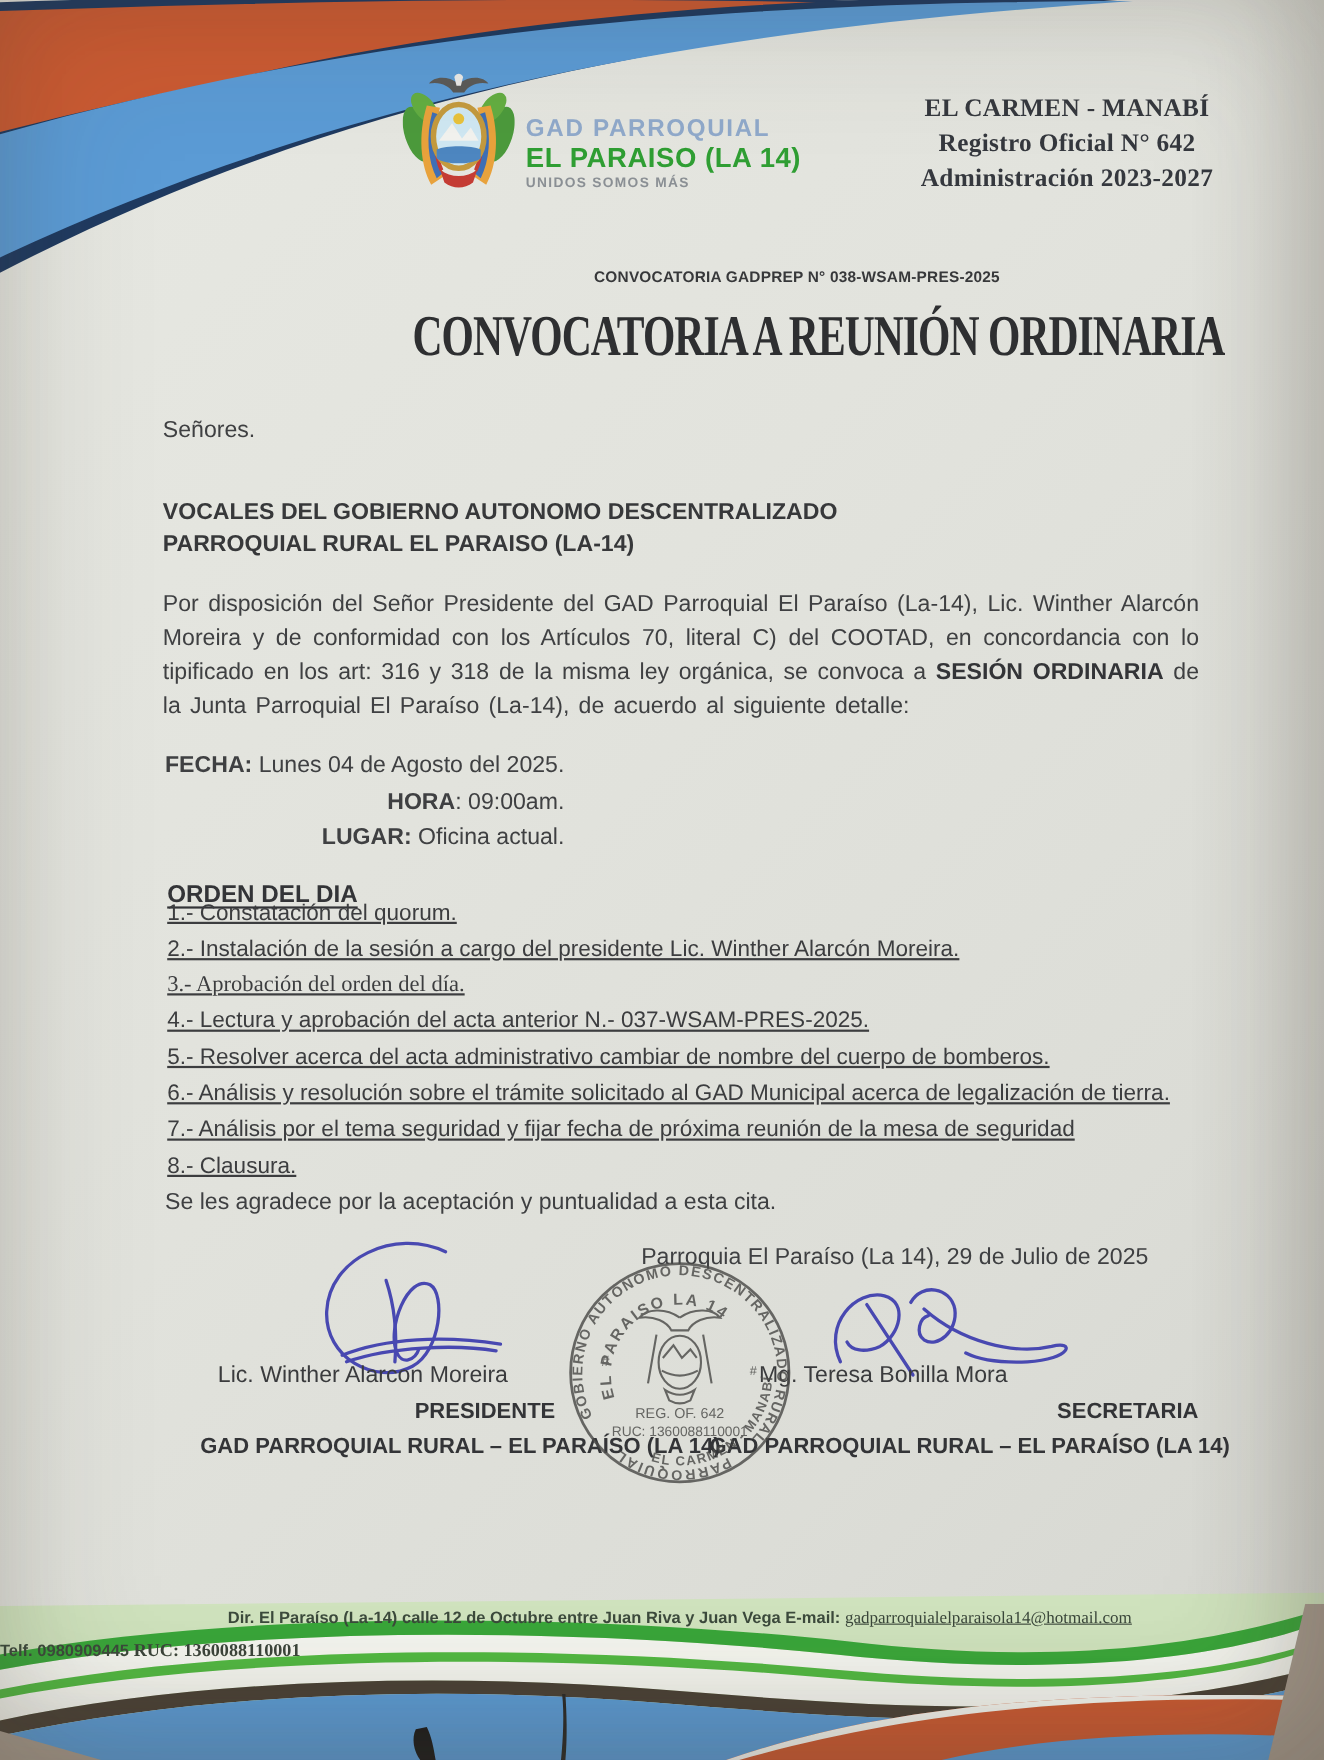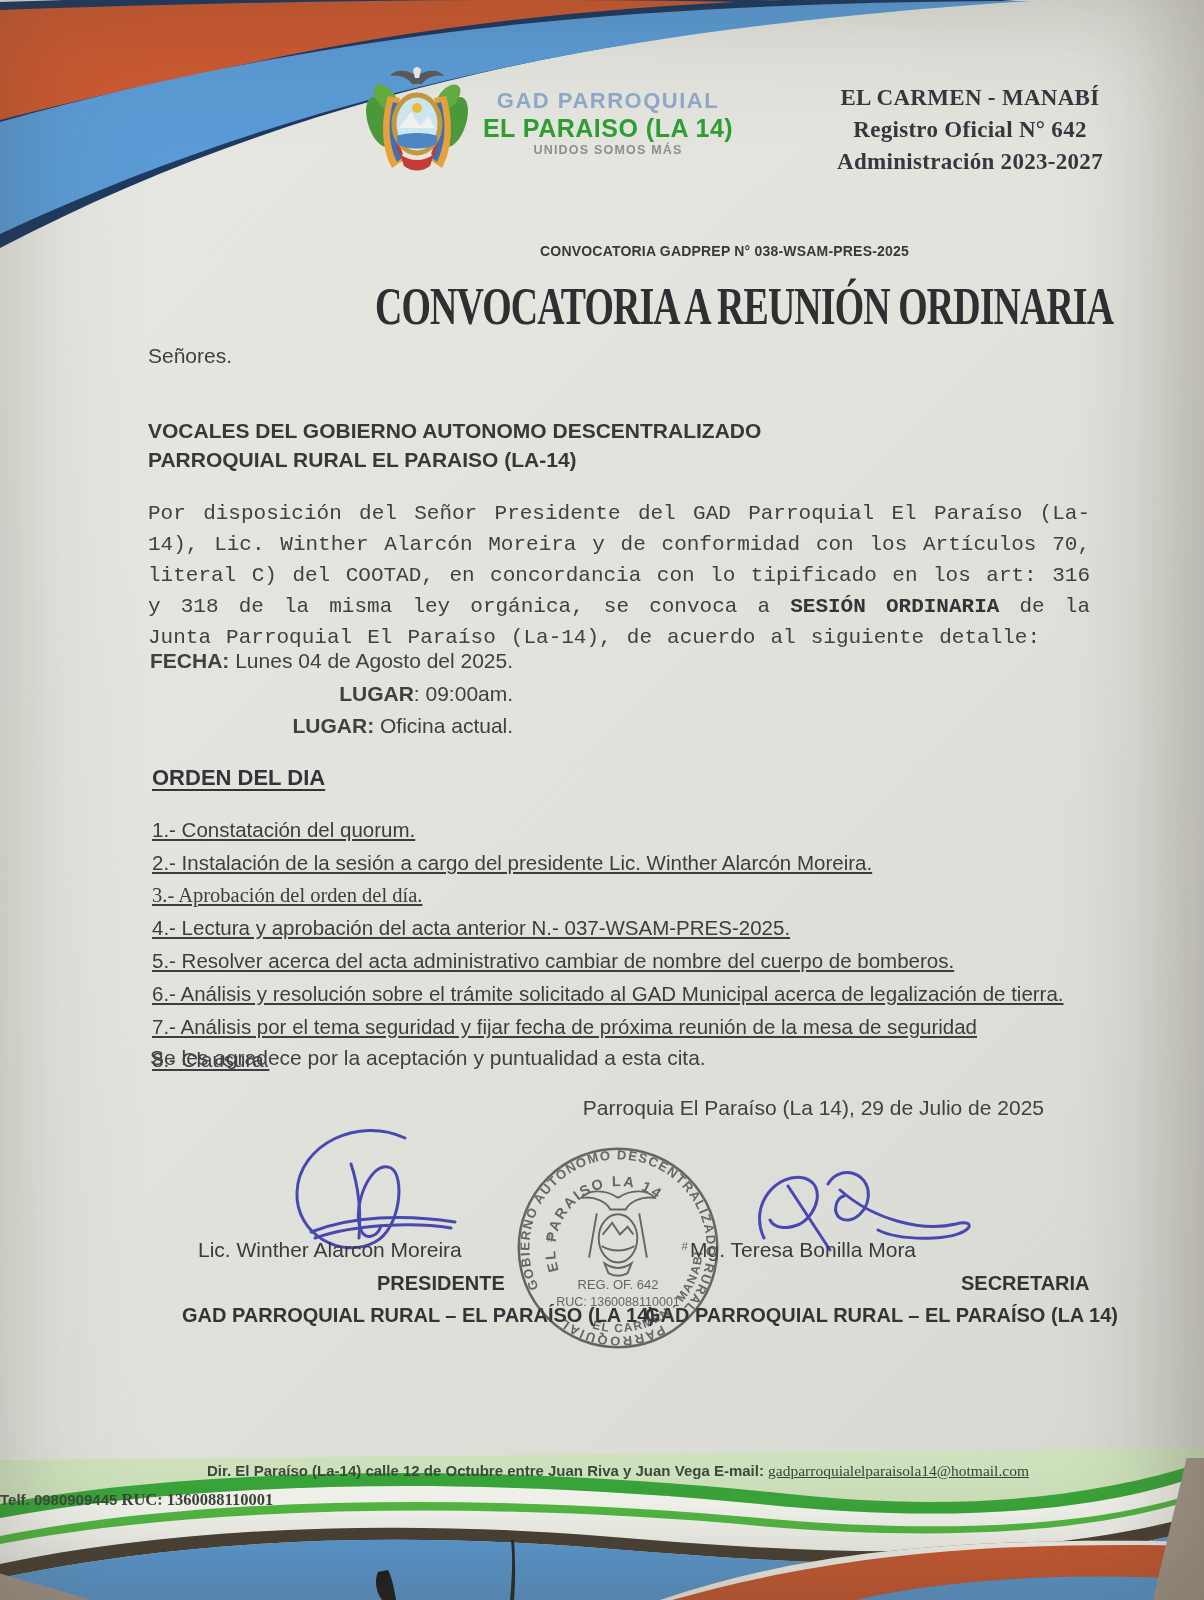--- a/index.html
+++ b/index.html
@@ -11,22 +11,22 @@
   .abs{position:absolute;}
   .b{font-weight:bold;}
   .serif{font-family:"Liberation Serif",serif;}
   .hdr-right{font-family:"Liberation Serif",serif;font-weight:bold;color:#35383e;font-size:23px;line-height:32px;text-align:center;letter-spacing:.3px;}
   .logo-gad{color:#90a9ca;font-weight:bold;font-size:22px;letter-spacing:1.5px;}
   .logo-name{color:#2f9e33;font-weight:bold;font-size:25px;letter-spacing:.5px;}
   .logo-motto{color:#8a8f94;font-weight:bold;font-size:12.5px;letter-spacing:1.2px;}
   .ref-line{font-weight:bold;font-size:14px;color:#37383a;letter-spacing:.2px;}
   .main-title{font-family:"Liberation Serif",serif;font-weight:bold;font-size:43px;color:#2e2f31;
     transform:scale(.88,1.22);transform-origin:left center;letter-spacing:-1px;white-space:nowrap;}
-  .body-t{font-size:21px;color:#3f4042;}
-  .just{text-align:justify;line-height:31px;word-spacing:2.5px;font-family:Liberation Mono, monospace;}
+  .body-t{font-size:21px;color:#3f4042;margin-top:35px;}
+  .just{text-align:justify;line-height:31px;word-spacing:2.5px;}
   .agenda li{margin:0;padding:0 0 9px 0;font-size:20.5px;color:#3c3d3f;list-style:none;text-decoration:underline;}
   .agenda li.serif{font-family:"Liberation Serif",serif;}
   .sig-name{font-size:21px;color:#3a3b3d;}
   .sig-role{font-size:20px;font-weight:bold;color:#333437;margin-left:25px;}
   .sig-org{font-size:20px;font-weight:bold;color:#333437;white-space:nowrap;}
   .foot-t{font-size:15px;font-weight:bold;color:#3c4a3c;}
   .foot-email{text-decoration:underline;color:#3a463a;font-family:"Liberation Serif",serif;font-size:15.5px;}
   .foot-ruc{font-family:"Liberation Serif",serif;font-size:16.5px;font-weight:bold;color:#3b453b;}
   svg{display:block;}
 </style>
@@ -62,21 +62,21 @@
         <path d="M51,14 C40,6 28,8 24,14 C34,12 42,16 46,22 L56,22 C60,16 68,12 78,14 C74,8 62,6 51,14 Z" fill="#5a5a58"></path>
         <path d="M47,8 C49,4 53,4 55,8 L53,16 L49,16 Z" fill="#e9e9e7"></path>
       </g>
       <ellipse cx="51" cy="62" rx="23" ry="29" fill="#cfe7f2" stroke="#c49a3e" stroke-width="5"></ellipse>
       <path d="M33,66 L45,50 L54,64 L62,54 L69,66 Z" fill="#f2f2ee"></path>
       <path d="M31,74 C40,70 62,70 71,74 L71,82 C62,88 40,88 31,82 Z" fill="#4d86c0"></path>
       <circle cx="51" cy="46" r="5" fill="#e8c23c"></circle>
       <path d="M34,92 C44,100 58,100 68,92 L64,104 C56,110 46,110 38,104 Z" fill="#c43c34"></path>
     </svg>
 
-    <div class="abs" style="left:478px;top:88px;width:260px;text-align:center;">
+    <div class="abs" style="left:478px;top:104px;width:260px;text-align:left;">
       <div class="logo-gad">GAD PARROQUIAL</div>
       <div class="logo-name">EL PARAISO (LA 14)</div>
       <div class="logo-motto">UNIDOS SOMOS MÁS</div>
     </div>
 
     <div class="abs hdr-right" style="left:830px;top:82px;width:280px;">
       <div>EL CARMEN - MANABÍ</div>
       <div>Registro Oficial N° 642</div>
       <div>Administración 2023-2027</div>
     </div>
@@ -91,21 +91,21 @@
       <div>VOCALES DEL GOBIERNO AUTONOMO DESCENTRALIZADO</div>
       <div>PARROQUIAL RURAL EL PARAISO (LA-14)</div>
     </div>
 
     <div class="abs body-t just" style="left:148px;top:498px;width:942px;">
       <span>Por disposición del Señor Presidente del GAD Parroquial El Paraíso (La-14), Lic. Winther Alarcón Moreira y de conformidad con los Artículos 70, literal C) del COOTAD, en concordancia con lo tipificado en los art: 316 y 318 de la misma ley orgánica, se convoca a </span><span class="b" style="color:#333437;">SESIÓN ORDINARIA</span><span> de la Junta Parroquial El Paraíso (La-14), de acuerdo al siguiente detalle:</span>
     </div>
 
     <div class="abs body-t" style="left:150px;top:645px;line-height:32.5px;text-align:right;">
       <div><span class="b">FECHA:</span><span> Lunes 04 de Agosto del 2025.</span></div>
-      <div><span class="b">LUGAR</span><span>: 09:00am.</span></div>
+      <div><span class="b">HORA</span><span>: 09:00am.</span></div>
       <div><span class="b">LUGAR:</span><span> Oficina actual.</span></div>
     </div>
 
     <div class="abs body-t b" style="left:152px;top:765px;font-size:22px;text-decoration:underline;text-underline-offset:4px;color:#333437;">ORDEN DEL DIA</div>
 
     <ul class="abs agenda" style="left:152px;top:818px;width:1000px;margin:0;padding:0;">
       <li>1.- Constatación del quorum.</li>
       <li>2.- Instalación de la sesión a cargo del presidente Lic. Winther Alarcón Moreira.</li>
       <li class="serif">3.- Aprobación del orden del día.</li>
       <li>4.- Lectura y aprobación del acta anterior N.- 037-WSAM-PRES-2025.</li>

